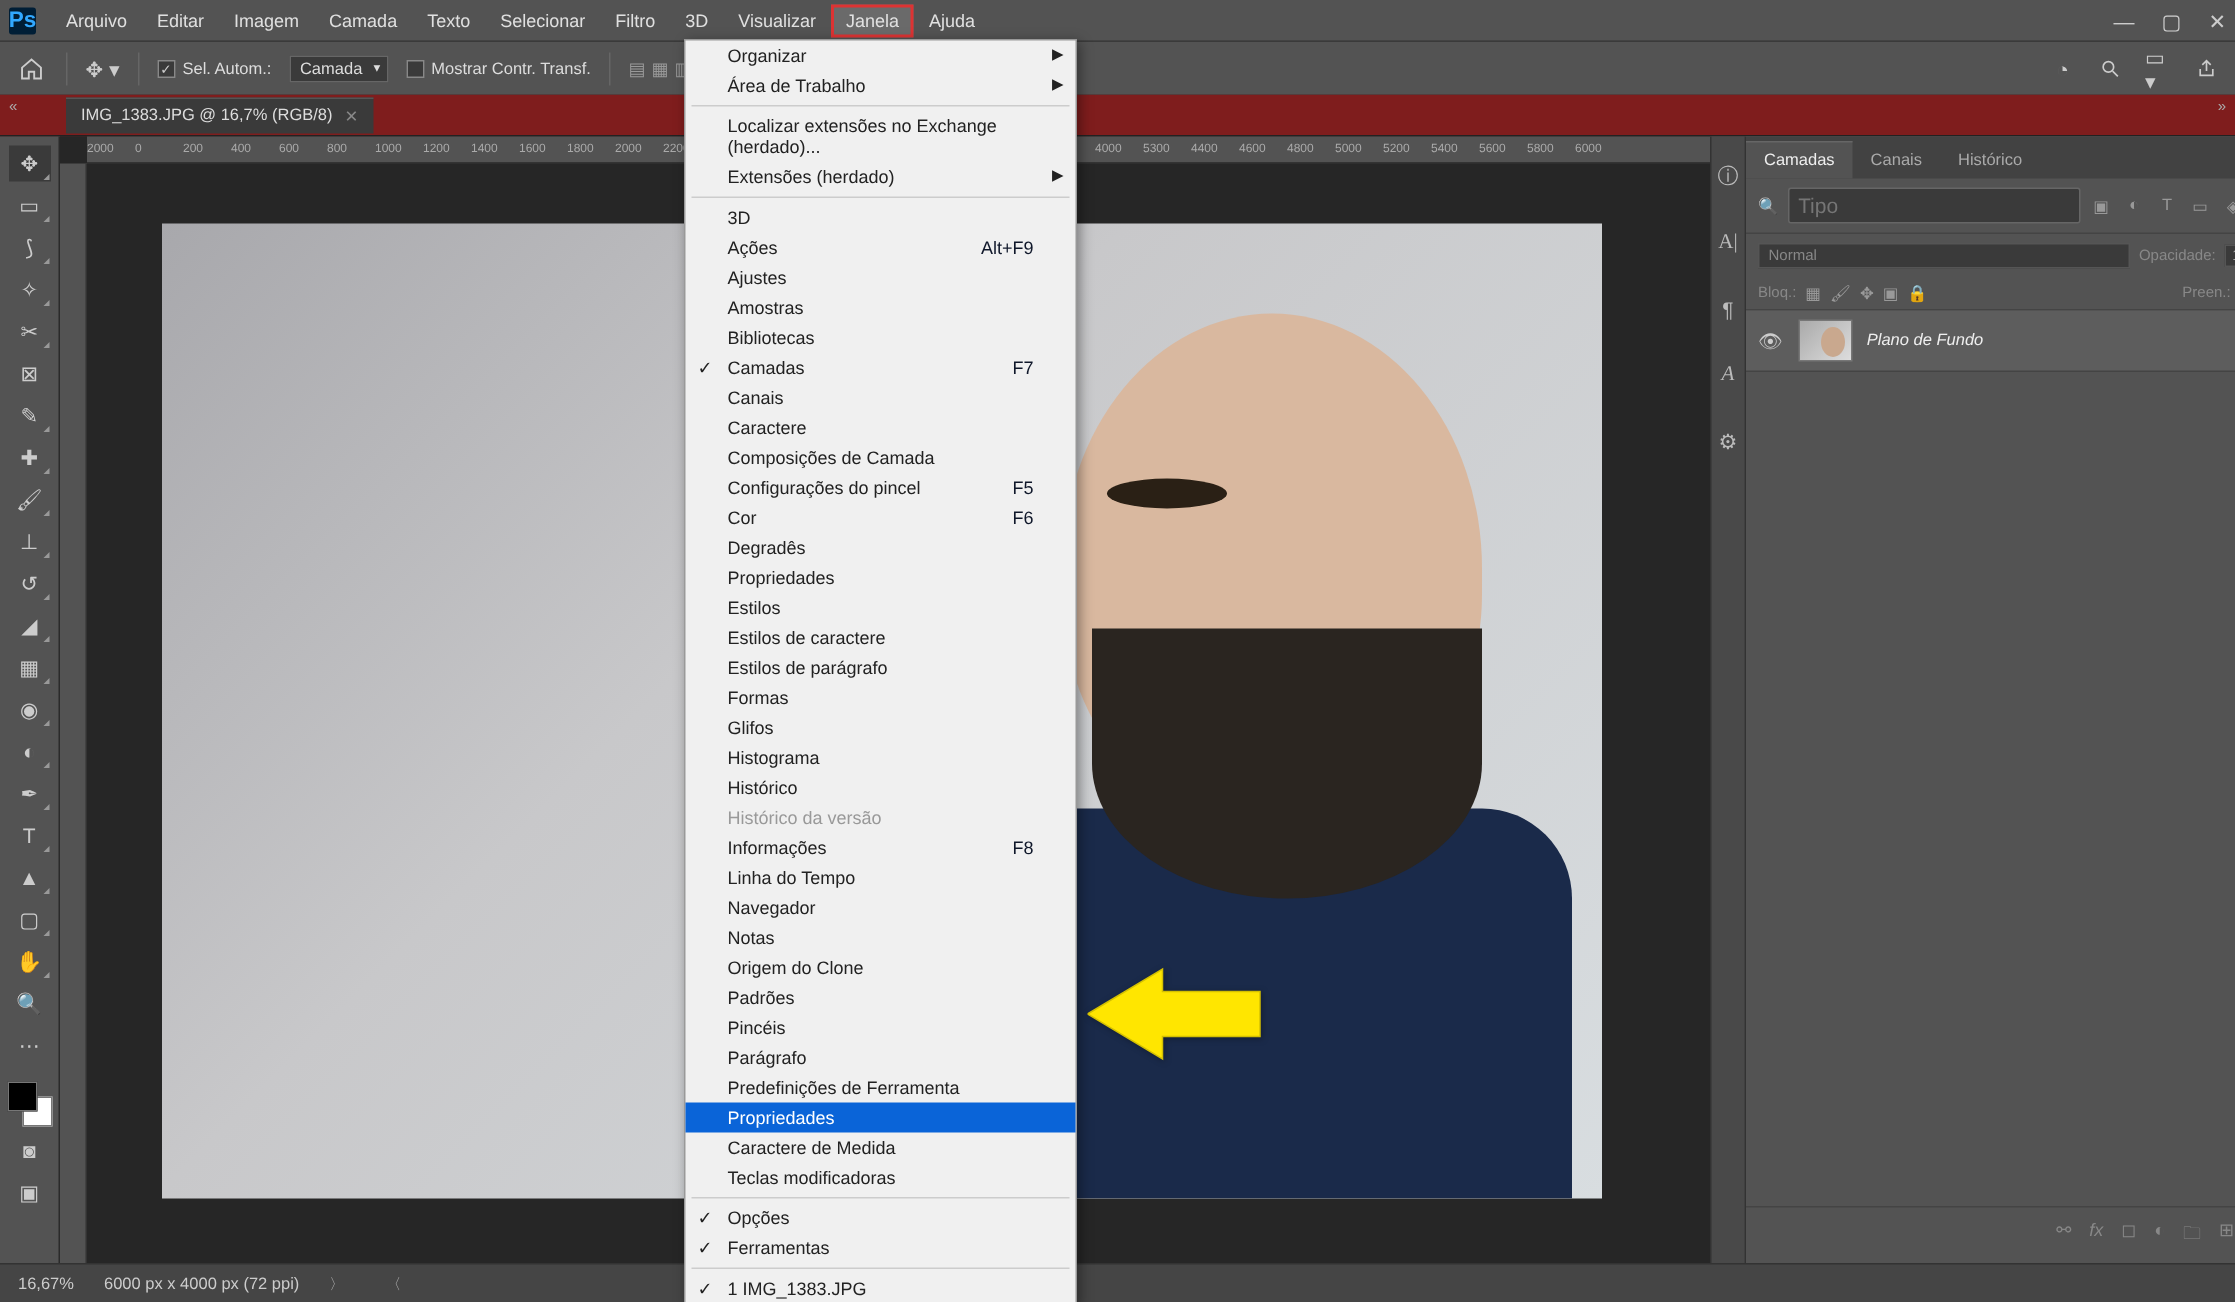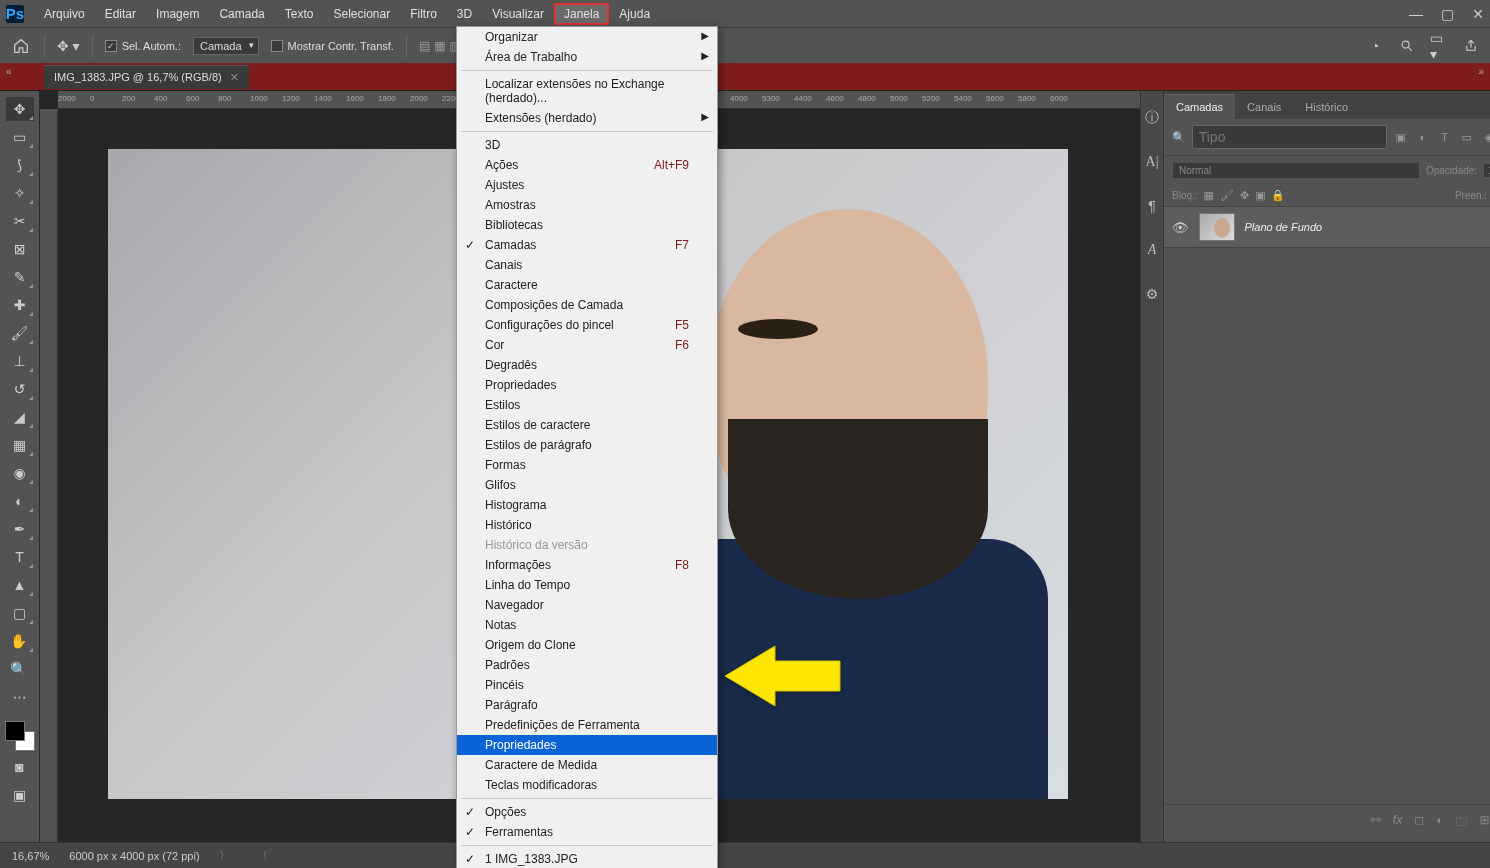--- a/index.html
+++ b/index.html
@@ -74,21 +74,21 @@
 .layer-bottom-bar span { cursor: pointer; font-size:12px;}
 
 .status-bar { height: 26px; background: #454545; display: flex; align-items: center; padding: 0 12px; gap: 20px; font-size: 11px; color: #ccc; border-top:1px solid #333;}
 .status-arrow { color:#aaa; font-size:10px;}
 
 .dropdown-menu { position: absolute; left: 456px; top: 26px; width: 262px; background: #f0f0f0; color: #222; box-shadow: 2px 2px 8px rgba(0,0,0,0.4); z-index: 1000; border:1px solid #999; font-size:12px;}
 .menu-row { padding: 3px 28px 3px 28px; position: relative; cursor: pointer; display:flex;}
 .menu-row.highlight { background: #0a64d8; color: #fff; }
 .menu-row.disabled { color: #999; }
 .menu-row .check { position: absolute; left: 8px; }
-.menu-row .shortcut { margin-left:auto; color: #7f1d1d; }
+.menu-row .shortcut { margin-left:auto; color: #0f172a; }
 .menu-row .submenu-arrow { position: absolute; right: 8px; font-size:10px; }
 .menu-sep { height: 1px; background: #ccc; margin: 3px 4px; }
 
 .yellow-arrow { position:absolute; left:725px; top:636px; z-index:1001; pointer-events:none;}
 .yellow-arrow svg { filter: drop-shadow(1px 1px 2px rgba(0,0,0,0.3));}
 
 .opt-sep{width:1px;height:22px;background:#666;}
 .align-icons{display:flex;gap:4px;color:#999;}
 .align-icons span{font-size:12px;cursor:pointer;}
 .more-icons{display:flex;gap:10px;color:#888;}

